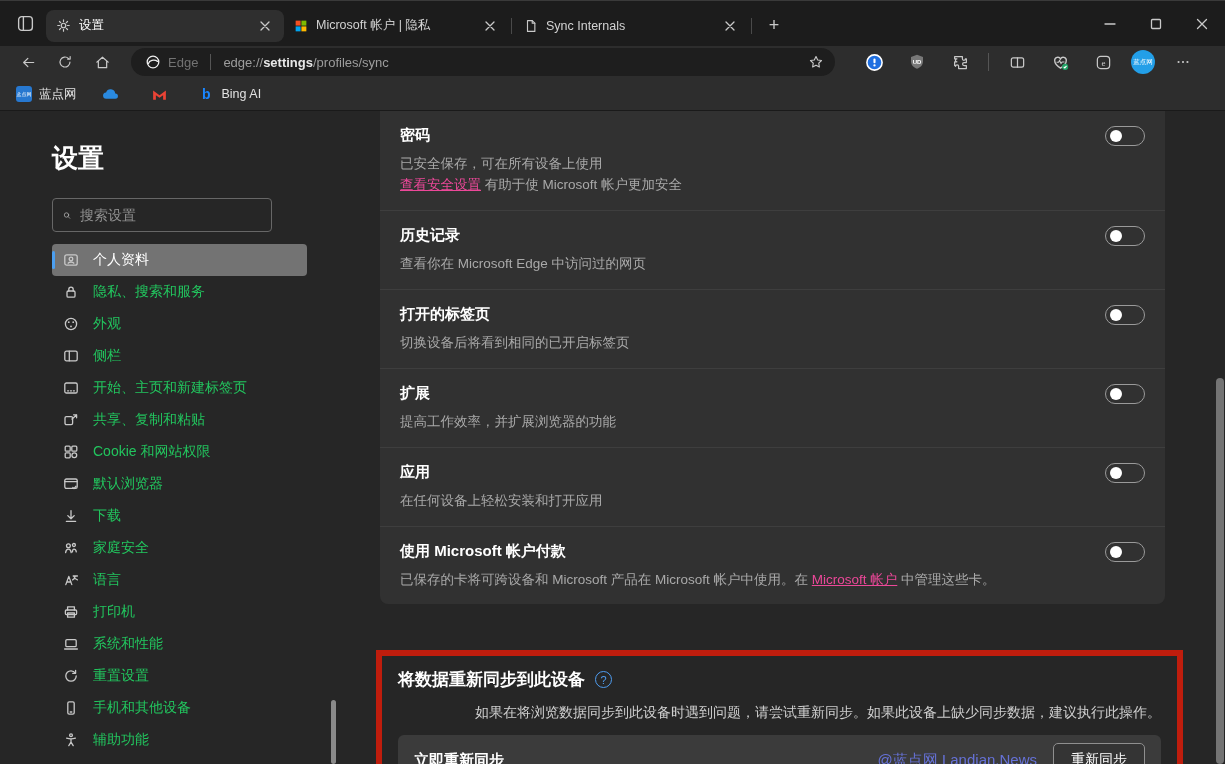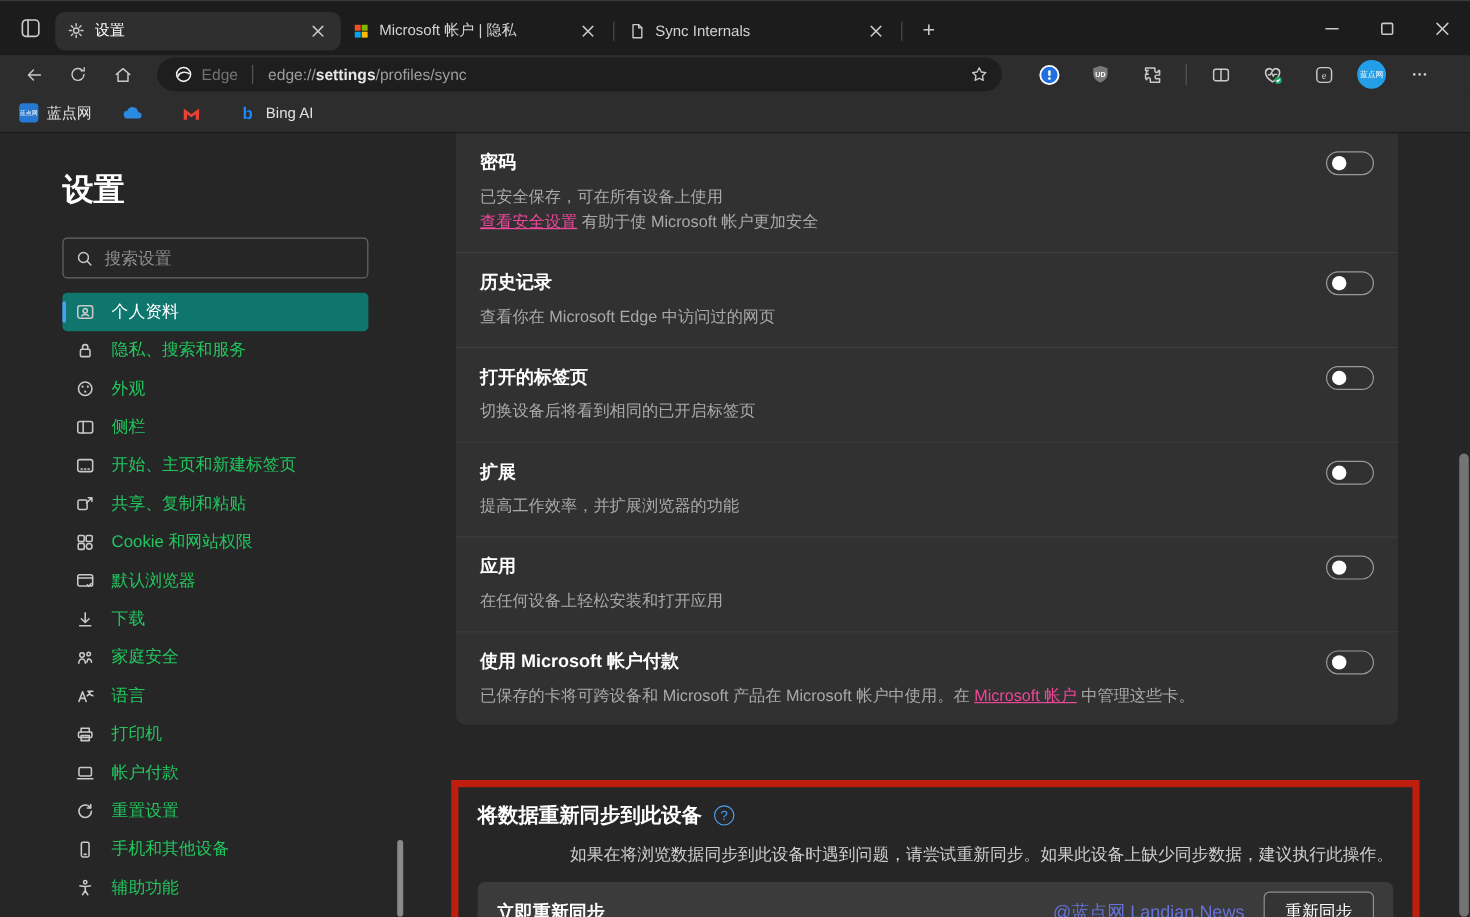--- a/index.html
+++ b/index.html
@@ -58,29 +58,29 @@
   .bm-fav-landian { width:16px; height:16px; border-radius:3px; background:#2778d0; color:#fff;
     font-size:5px; display:flex; align-items:center; justify-content:center; }
 
   
   #settings-page { position:absolute; top:110px; left:0; right:0; bottom:0; background:#262626;
     border-top:1px solid #1a1a1a; }
 
   
   #sidebar { position:absolute; left:0; top:0; width:340px; height:100%; overflow:hidden; }
   #sidebar h1 { font-size:26px; font-weight:700; margin:30px 0 0 52px; }
-  #search-box { width:255px; height:34px; margin:22px 0 0 52px; border:1px solid #676767;
+  #search-box { width:220px; height:34px; margin:22px 0 0 52px; border:1px solid #676767;
     border-radius:4px; display:flex; align-items:center; padding:0 10px; background:transparent; }
   #search-box input { flex:1; background:transparent; border:none; outline:none; color:#e6e6e6;
     font-size:14px; margin-left:9px; font-family:inherit; }
   #search-box input::placeholder { color:#8f8f8f; }
   #nav { margin:12px 0 0 52px; width:255px; }
   .nav-item { position:relative; height:32px; display:flex; align-items:center; padding-left:11px;
     border-radius:4px; cursor:pointer; }
-  .nav-item.selected { background:#0f766e; }
+  .nav-item.selected { background:#737373; }
   .nav-item.selected::before { content:""; position:absolute; left:0; top:7px; bottom:7px;
     width:3px; border-radius:2px; background:#4c9ff0; }
   .nav-label { font-size:14px; color:#22c55e; margin-left:14px; white-space:nowrap; }
   .nav-item.selected .nav-label { color:#fff; }
 
   
   #main { position:absolute; left:380px; top:0; width:787px; height:100%; }
   .card { width:785px; background:#313131; border-radius:0 0 8px 8px; }
   .row { position:relative; padding:15px 76px 14px 20px; border-bottom:1px solid #3e3e3e; }
   .row:last-child { border-bottom:none; }
@@ -396,21 +396,21 @@
             <rect x="2.4" y="6" width="11.2" height="4.6" rx="1"></rect>
             <rect x="4.6" y="9" width="6.8" height="4.2"></rect>
         </svg>
         <span class="nav-label">打印机</span>
       </div>
       <div class="nav-item">
         <svg class="ico" width="16" height="16" viewBox="0 0 16 16">
           <rect x="2.8" y="3.6" width="10.4" height="7" rx="1.2"></rect>
             <path d="M1.6 13h12.8"></path>
         </svg>
-        <span class="nav-label">帐户付款</span>
+        <span class="nav-label">系统和性能</span>
       </div>
       <div class="nav-item">
         <svg class="ico" width="16" height="16" viewBox="0 0 16 16">
           <path d="M13.2 8A5.2 5.2 0 1 1 8 2.8c1.8 0 3.4.9 4.3 2.3"></path>
             <path d="M12.6 2.4v2.9h-2.9"></path>
         </svg>
         <span class="nav-label">重置设置</span>
       </div>
       <div class="nav-item">
         <svg class="ico" width="16" height="16" viewBox="0 0 16 16">

